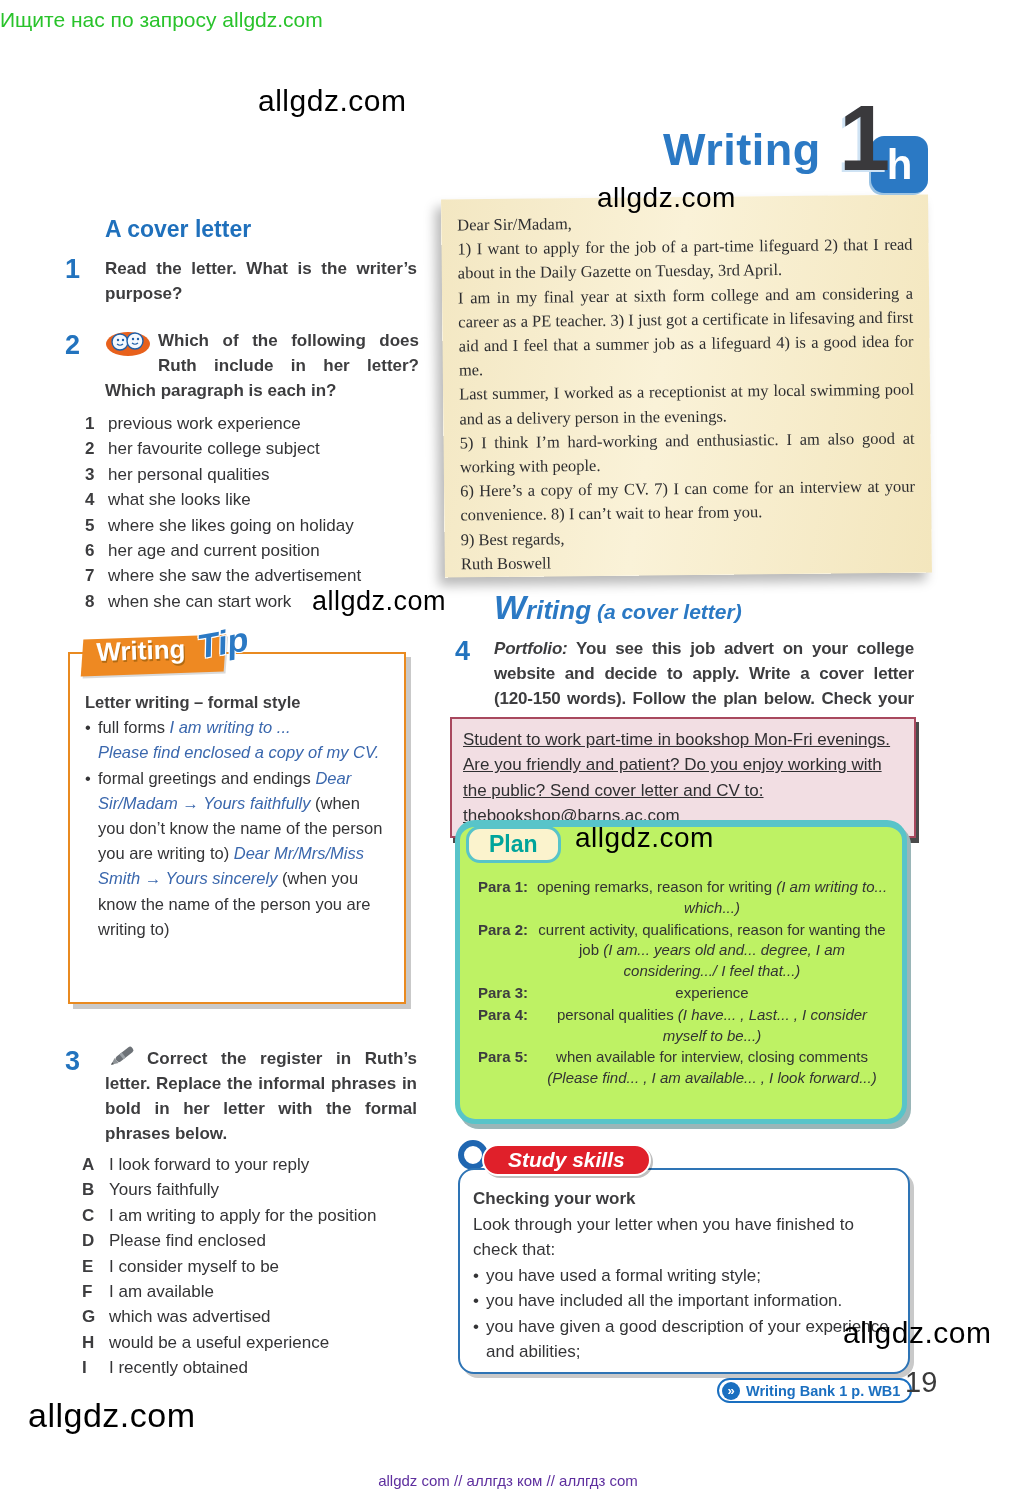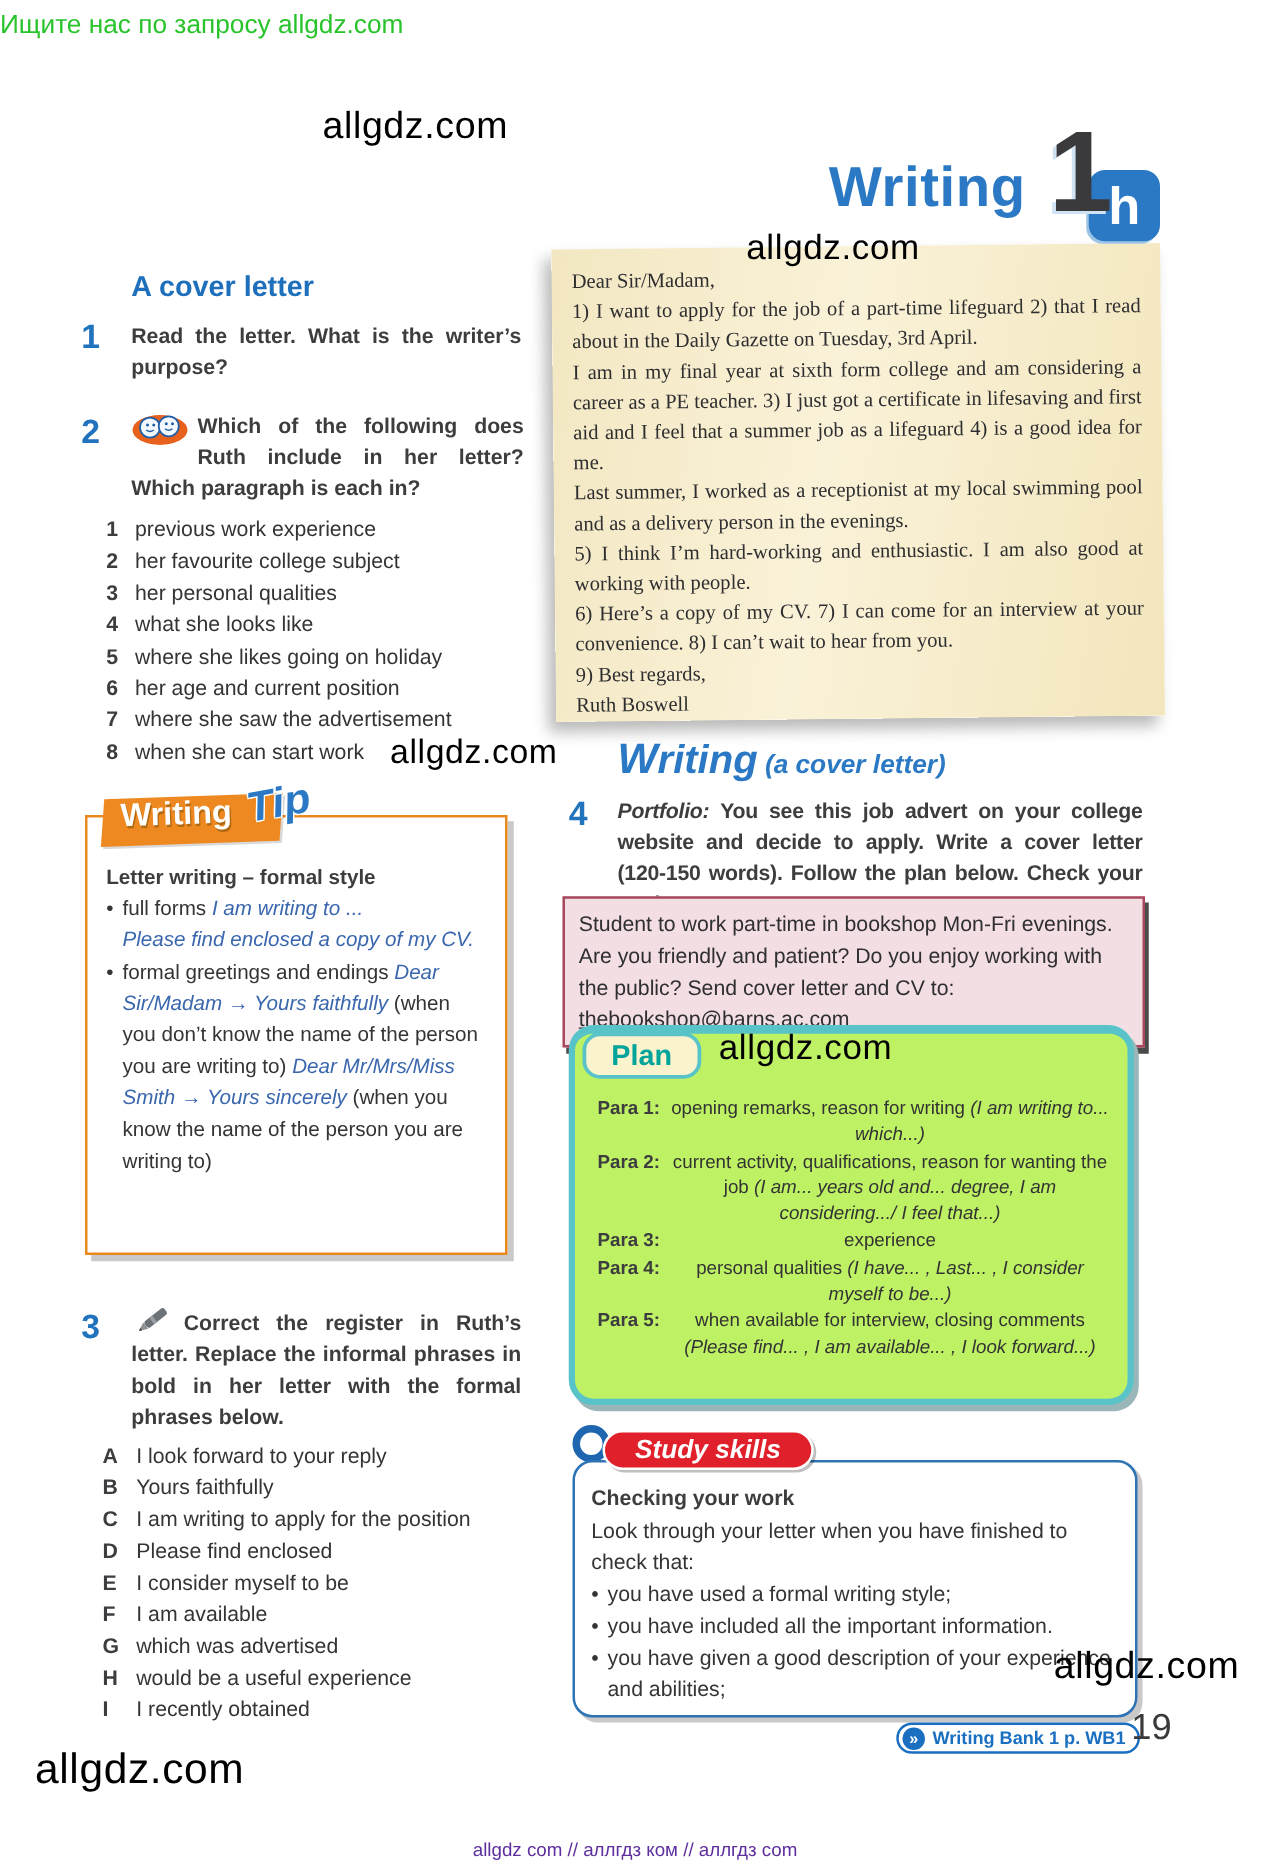--- a/index.html
+++ b/index.html
@@ -86,28 +86,28 @@
   .tip-title { font-weight:bold; color:#3d3d3f; }
   .bullet { position:relative; padding-left:13px; }
   .bullet::before { content:"•"; position:absolute; left:0; top:0; color:#343436; }
   .indent { padding-left:13px; }
   .bi { color:#3a67ad; font-style:italic; }
   .di { font-style:italic; }
 
   
   .wheading { top:588px; left:494px; color:#2b79c4; font-weight:bold; font-style:italic; }
   .wheading .cap { font-size:34px; }
-  .wheading .rest { font-size:32px;margin-top:44px; }
+  .wheading .rest { font-size:26px;margin-top:44px; }
   .wheading .sub { font-size:21px; }
 
   .advert {
     top:717px; left:450px; width:466px;
     background:#f2dee3; border:2px solid #a8485e;
     box-shadow:3px 5px 0 #4a4a4a;
-    padding:8px 11px; font-size:17px; line-height:25.3px; color:#2f2f31;
+    padding:8px 11px; font-size:17px; line-height:25.3px; color:#2f2f31;text-decoration:underline;
   }
   .advert .email { text-decoration:underline; }
 
   .plan-box {
     top:820px; left:455px; width:452px; height:304px;
     background:#bef264; border:5px solid #58c4c9; border-top-width:7px;
     border-radius:20px; box-shadow:4px 5px 0 #9ab6b8;
     padding:50px 12px 8px 12px;
   }
   .plan-tab {

